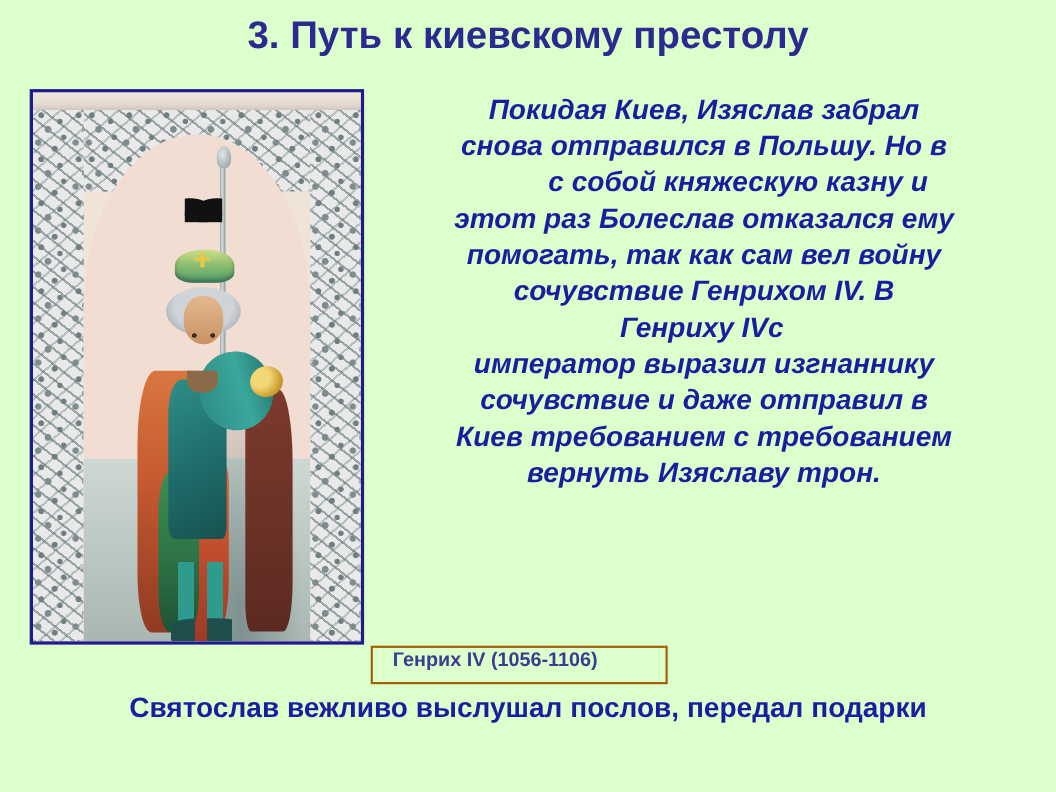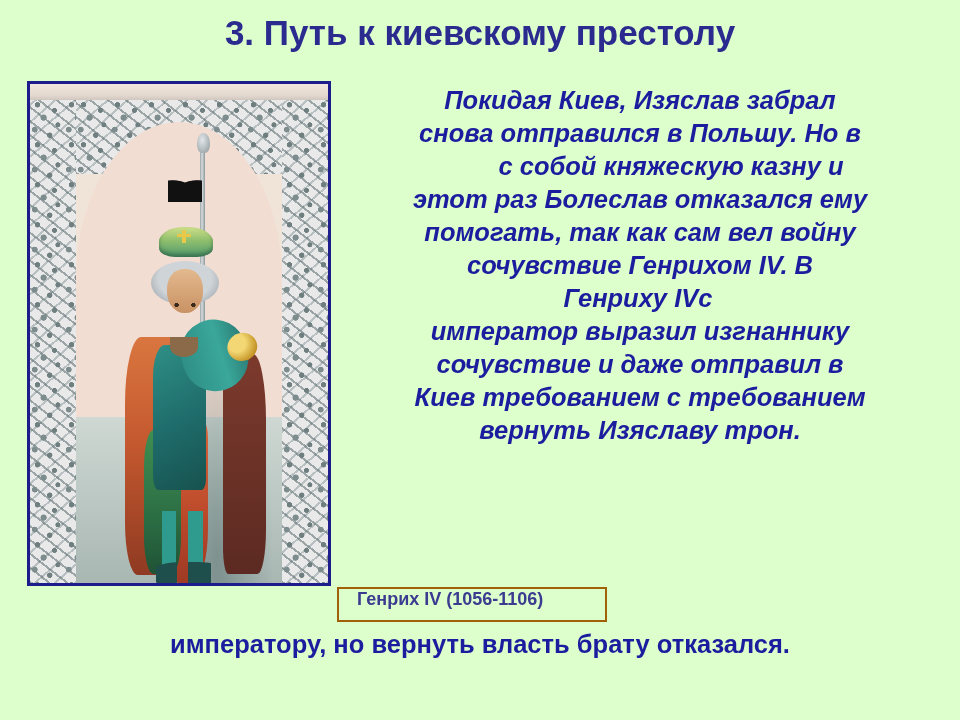--- a/index.html
+++ b/index.html
@@ -305,16 +305,16 @@
     <span class="ln">сочувствие и даже отправил в</span>
     <span class="ln">Киев требованием с требованием</span>
     <span class="ln">вернуть Изяславу трон.</span>
   </div>
 
   <div id="caption-box">
     <span id="caption-text">Генрих IV (1056-1106)</span>
   </div>
 
   <div id="footer-text">
-    <span class="ln">императору, но вернуть власть брату отказался.</span>
+    <span class="ln">Святослав вежливо выслушал послов, передал подарки</span>
   </div>
 
 </div>
 
 </body></html>

